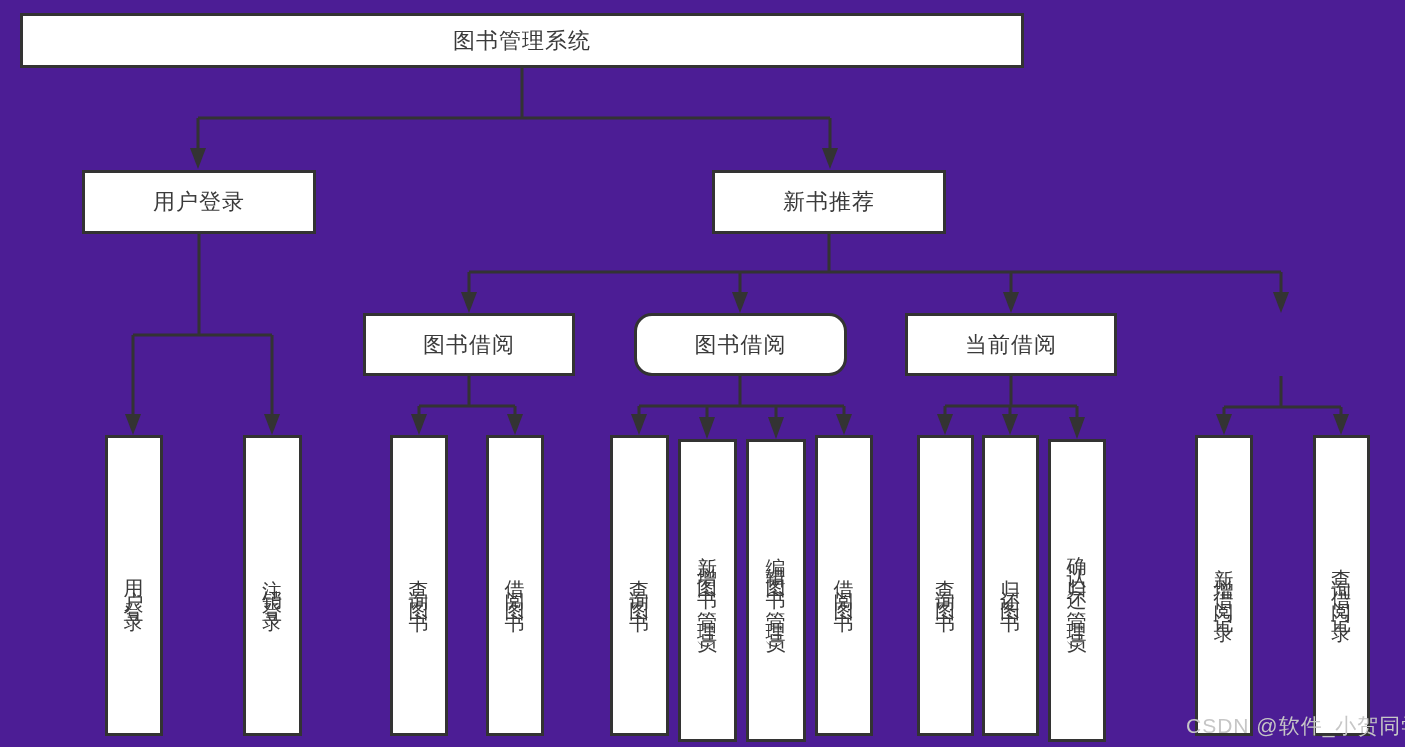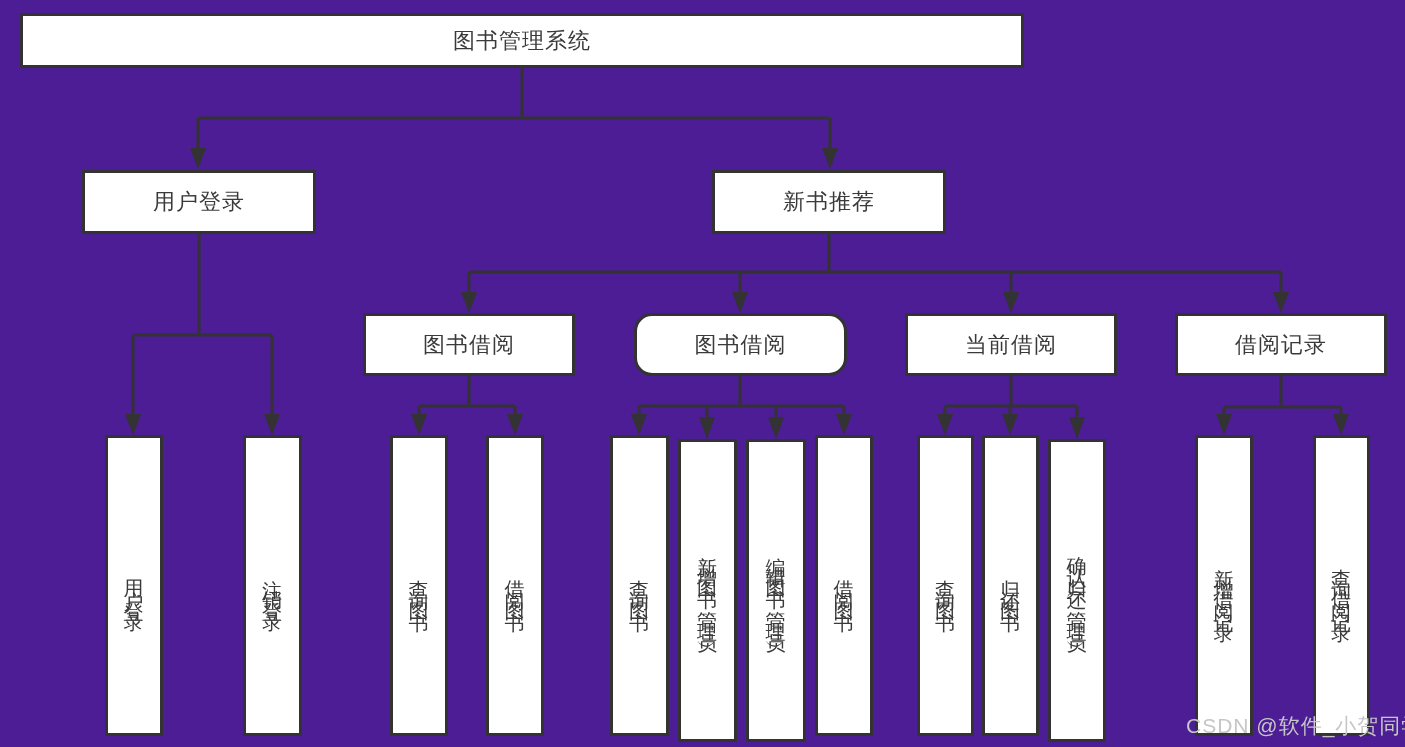--- a/index.html
+++ b/index.html
@@ -117,23 +117,20 @@
 
   <div class="box" style="left:363px; top:313px; width:212px; height:63px;">
     <span>图书借阅</span>
   </div>
   <div class="box" style="left:634px; top:313px; width:213px; height:63px;border-radius:18px;">
     <span>图书借阅</span>
   </div>
   <div class="box" style="left:905px; top:313px; width:212px; height:63px;">
     <span>当前借阅</span>
   </div>
-  <div class="box" style="left:1175px; top:313px; width:212px; height:63px;">
-    <span>借阅记录</span>
-  </div>
 
   <div class="leaf" style="left:105px; top:435px; width:58px; height:301px;">
     <span>用户登录</span>
   </div>
   <div class="leaf" style="left:243px; top:435px; width:59px; height:301px;">
     <span>注销登录</span>
   </div>
 
   <div class="leaf" style="left:390px; top:435px; width:58px; height:301px;">
     <span>查询图书</span>

